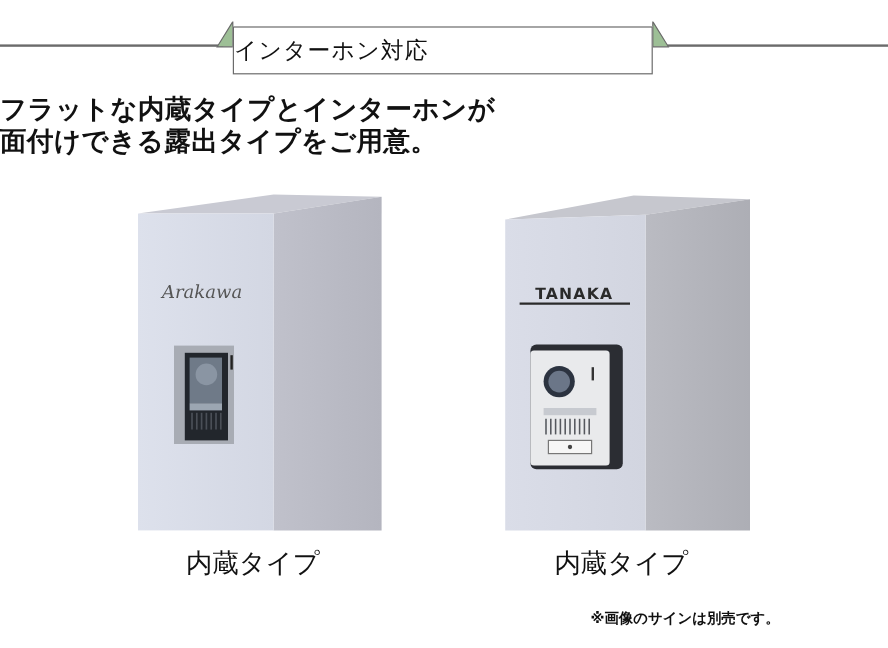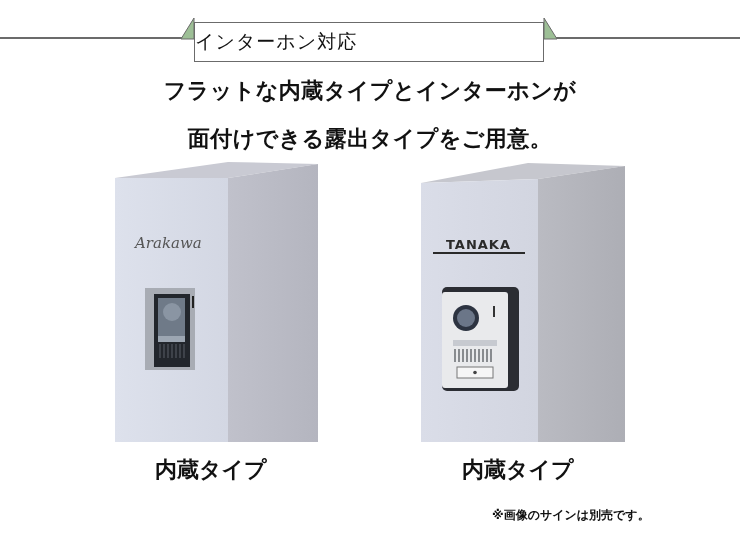--- a/index.html
+++ b/index.html
@@ -5,43 +5,43 @@
   html, body { margin:0; padding:0; background:#ffffff; }
   body { width:740px; height:540px; position:relative; overflow:hidden;
          font-family:"DejaVu Sans", sans-serif; color:#111; }
   .hline { position:absolute; top:37px; height:2px; background:#6b6b6b; }
   .hline.left { left:0; width:186px; }
   .hline.right { left:556px; width:184px; }
   .tab { position:absolute; top:22px; left:194px; width:350px; height:40px;
          border:1.5px solid #6b6b6b; background:#fff; box-sizing:border-box;
          display:flex; align-items:center; 
          font-size:19px; letter-spacing:1px; }
-  .headline { position:absolute; left:0; width:740px; text-align:center;
+  .headline { position:absolute; left:0; width:740px; 
               font-size:22px; font-weight:bold; letter-spacing:0.5px; }
   .product { position:absolute; }
-  .cap { position:absolute; font-size:22px; font-weight:bold;text-align:center; }
+  .cap { position:absolute; font-size:22px; font-weight:normal;text-align:center; }
   .note { position:absolute; left:492px; top:507px; font-size:12px; font-weight:bold; }
 </style>
 </head>
 <body>
 
 <div class="hline left"></div>
 <div class="hline right"></div>
 <svg style="position:absolute;left:180px;top:18px" width="16" height="22">
   <polygon points="14,0 14,21 1,21" fill="#9dbf96" stroke="#6b6b6b" stroke-width="1"></polygon>
 </svg>
 <svg style="position:absolute;left:542px;top:18px" width="16" height="22">
   <polygon points="2,0 2,21 15,21" fill="#9dbf96" stroke="#6b6b6b" stroke-width="1"></polygon>
 </svg>
 <div class="tab">
   <span>インターホン対応</span>
 </div>
 
 <div class="headline" style="top:76px">フラットな内蔵タイプとインターホンが</div>
-<div class="headline" style="top:124px">面付けできる露出タイプをご用意。</div>
+<div class="headline" style="top:103px">面付けできる露出タイプをご用意。</div>
 
 <svg class="product" style="left:110px;top:158px" width="215" height="290">
   <defs>
     <linearGradient id="lf" x1="0" y1="0" x2="1" y2="0">
       <stop offset="0" stop-color="#dde1ec"></stop>
         <stop offset="1" stop-color="#d3d7e3"></stop>
     </linearGradient>
     <linearGradient id="ls" x1="0" y1="0" x2="1" y2="0">
       <stop offset="0" stop-color="#c0c1cb"></stop>
         <stop offset="1" stop-color="#b4b5bf"></stop>

